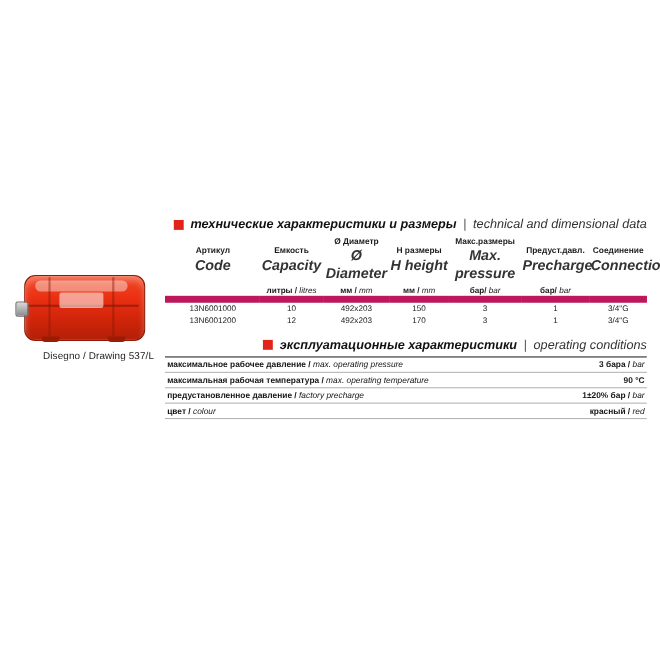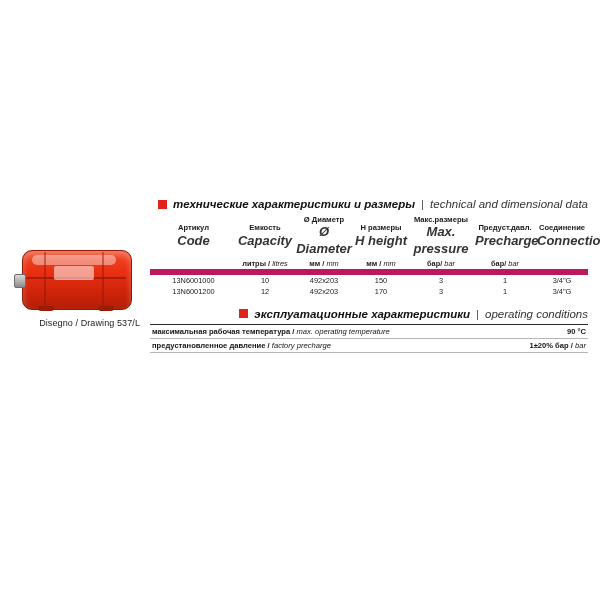--- a/index.html
+++ b/index.html
@@ -331,35 +331,55 @@
     </div>
 
     <table class="ops">
       <colgroup>
         <col style="width:300px">
         <col style="width:138px">
       </colgroup>
       <tbody>
         <tr>
           <td class="lbl">
+            <span class="l-ru">максимальное рабочее давление /</span>
+            <span class="l-en">max. operating pressure</span>
+          </td>
+          <td class="val">
+            <span>3 бара /</span>
+            <span class="v-en">bar</span>
+          </td>
+        </tr>
+        <tr>
+          <td class="lbl">
             <span class="l-ru">максимальная рабочая температура /</span>
             <span class="l-en">max. operating temperature</span>
           </td>
           <td class="val">
             <span>90 °С</span>
             <span class="v-en"></span>
           </td>
         </tr>
         <tr>
           <td class="lbl">
             <span class="l-ru">предустановленное давление /</span>
             <span class="l-en">factory precharge</span>
           </td>
           <td class="val">
             <span>1±20% бар /</span>
             <span class="v-en">bar</span>
           </td>
         </tr>
+        <tr>
+          <td class="lbl">
+            <span class="l-ru">цвет /</span>
+            <span class="l-en">colour</span>
+          </td>
+          <td class="val">
+            <span>красный /</span>
+            <span class="v-en">red</span>
+          </td>
+        </tr>
       </tbody>
     </table>
 
   </div>
 </div>
 
 </body></html>

